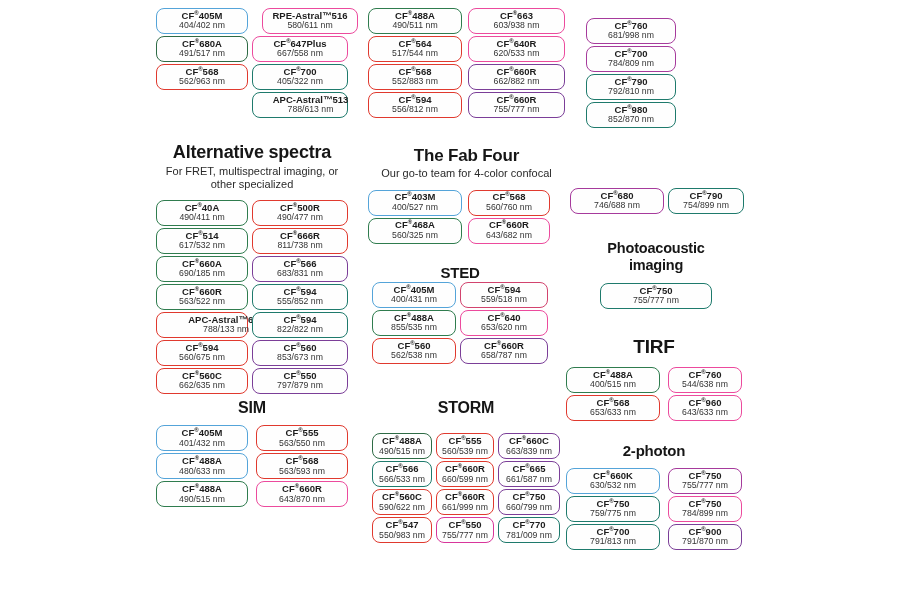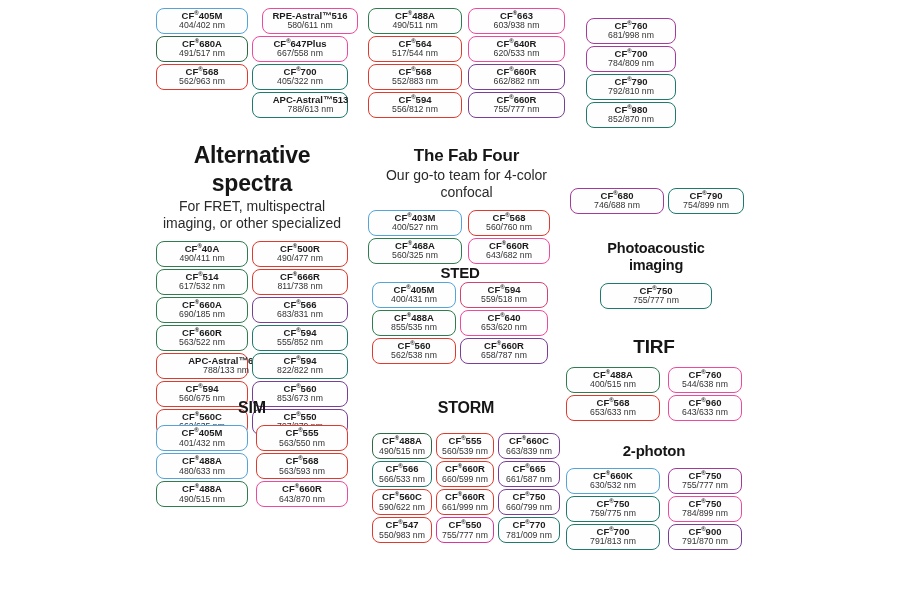--- a/index.html
+++ b/index.html
@@ -7,21 +7,21 @@
     width:900px;height:594px;background:#ffffff;
     font-family:"Liberation Sans",sans-serif;
     position:relative;overflow:hidden;
   }
   .panel{position:absolute;}
   .ptitle{
     font-weight:bold;color:#161616;text-align:center;
     line-height:1.2;letter-spacing:-0.2px;
   }
   .psub{
-    font-size:14px;color:#2a2a2a;text-align:center;
+    font-size:11px;color:#2a2a2a;text-align:center;
     margin:1px 0 9px 0;line-height:1.2;
   }
   .cols{display:flex;align-items:flex-start;gap:4px;}
   .col{display:flex;flex-direction:column;gap:2px;}
   .dye-box{
     box-sizing:border-box;height:26px;width:100%;
     border:1.5px solid #888;border-radius:8px;background:#fefefe;
     display:flex;flex-direction:column;align-items:center;justify-content:center;
     text-align:center;line-height:1.12;
   }
@@ -30,21 +30,21 @@
   .dye-value{font-size:8.7px;color:#333333;white-space:nowrap;}
 
   
   #p-topleft {left:156px;top:8px;}
   #p-topleft  .col:nth-child(1){width:92px;} #p-topleft  .col:nth-child(2){width:96px;}
   #p-topmid  {left:368px;top:8px;} #p-topmid .cols{gap:6px;}
   #p-topmid   .col:nth-child(1){width:94px;} #p-topmid   .col:nth-child(2){width:97px;}
   #p-topright{left:586px;top:18px;}
   #p-topright .col{width:90px;}
   #p-alt     {left:156px;top:142px;width:192px;}
-  #p-alt .ptitle{font-size:23px;}
+  #p-alt .ptitle{font-size:18px;}
   #p-alt      .col:nth-child(1){width:92px;} #p-alt      .col:nth-child(2){width:96px;}
   #p-fab     {left:368px;top:146px;width:197px;} #p-fab .cols{gap:6px;}
   #p-fab .ptitle{font-size:17px;}
   #p-fab      .col:nth-child(1){width:94px;} #p-fab      .col:nth-child(2){width:82px;}
   #p-nir     {left:570px;top:188px;}
   #p-nir      .col:nth-child(1){width:94px;} #p-nir      .col:nth-child(2){width:76px;}
   #p-photo   {left:598px;top:240px;width:116px;}
   #p-photo .ptitle{font-size:14.5px;margin-bottom:8px;}
   #p-photo    .col{width:112px;margin:0 auto;}
   #p-sted    {left:372px;top:264px;width:176px;}

